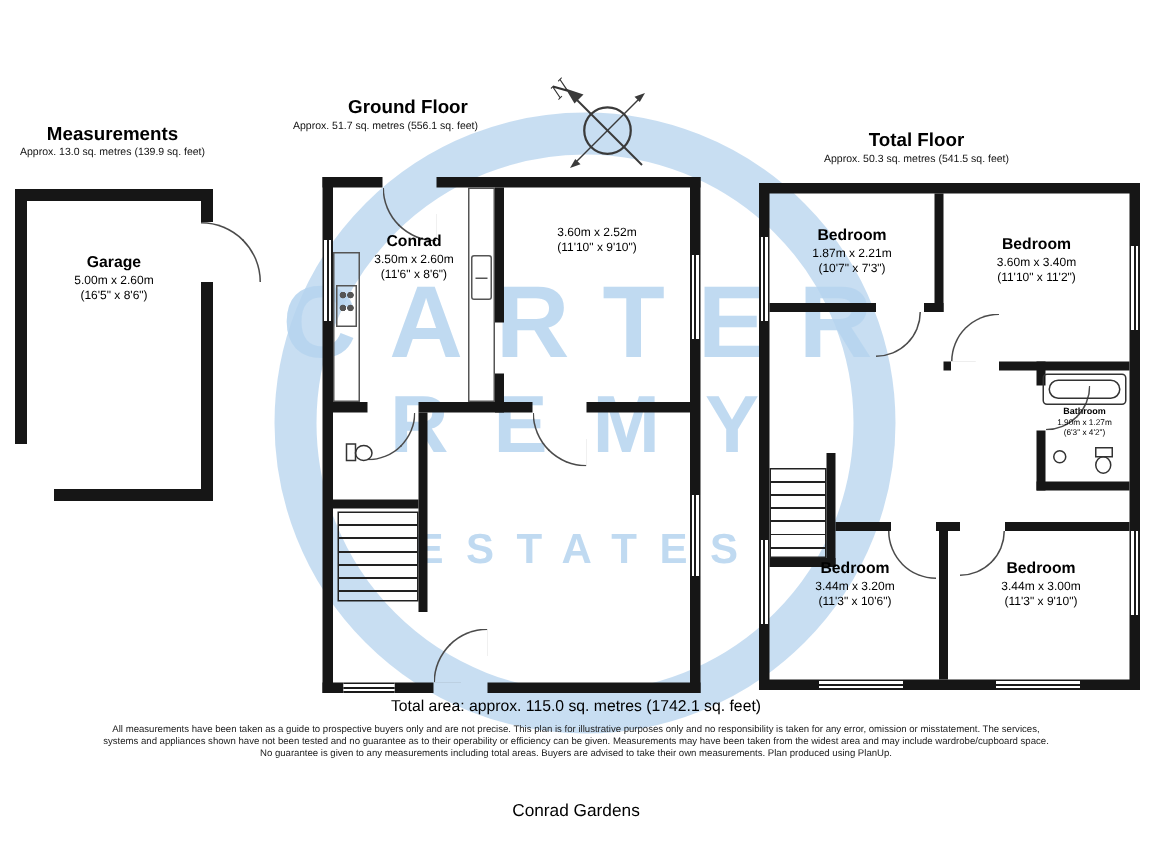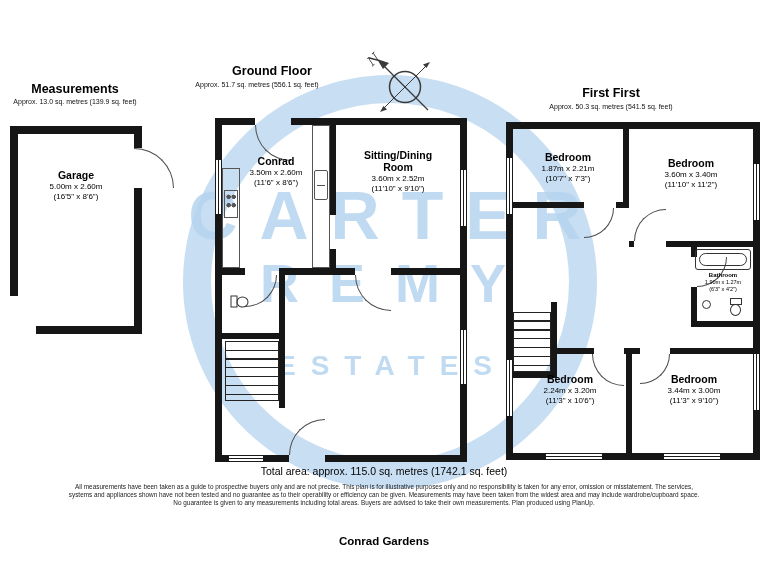--- a/index.html
+++ b/index.html
@@ -53,35 +53,35 @@
   .rl .nm { display:block; font-weight:bold; font-size:10.5px; line-height:1.12; }
   .rl .dm { display:block; font-size:8px; line-height:1.3; }
   .rl.small .nm { font-size:6px; }
   .rl.small .dm { font-size:5.5px; line-height:1.25; }
   .rl.wrap { width:88px; }
   .total { position:absolute; z-index:4; left:384px; top:465px; transform:translateX(-50%);
            font-size:10.5px; white-space:nowrap; }
   .disc  { position:absolute; z-index:4; left:64px; top:483px; width:640px;
            font-size:6.4px; line-height:1.25; text-align:center; color:#222; }
   .addr  { position:absolute; z-index:4; left:384px; top:535px; transform:translateX(-50%);
-           font-weight:bold; font-size:11.5px; white-space:nowrap; }
+           font-weight:normal; font-size:11.5px; white-space:nowrap; }
 </style>
 </head>
 <body>
 
 <div class="wm-ring"></div>
 <div class="wm-text wm-1">CARTER</div>
 <div class="wm-text wm-2">REMY</div>
 <div class="wm-text wm-3">ESTATES</div>
 
 <div class="hd" style="left:75px;top:82px">Measurements</div>
 <div class="sub" style="left:75px;top:98px">Approx. 13.0 sq. metres (139.9 sq. feet)</div>
 <div class="hd" style="left:272px;top:64px">Ground Floor</div>
 <div class="sub" style="left:257px;top:81px">Approx. 51.7 sq. metres (556.1 sq. feet)</div>
-<div class="hd" style="left:611px;top:86px">First First</div>
+<div class="hd" style="left:611px;top:86px">Total Floor</div>
 <div class="sub" style="left:611px;top:103px">Approx. 50.3 sq. metres (541.5 sq. feet)</div>
 
 <svg width="74" height="74" viewBox="0 0 74 74" style="position:absolute;left:366px;top:46px;z-index:4">
   <circle cx="39" cy="41" r="15.5" fill="none" stroke="#3a3a3a" stroke-width="1.5"></circle>
   <line x1="62" y1="64" x2="17" y2="19" stroke="#3a3a3a" stroke-width="1.3"></line>
   <polygon points="11,13 23,17 17,23" fill="#3a3a3a"></polygon>
   <line x1="17" y1="63" x2="61" y2="19" stroke="#3a3a3a" stroke-width="1"></line>
   <polygon points="64,16 57,18.5 60.5,22" fill="#3a3a3a"></polygon>
   <polygon points="14,66 21,63.5 17.5,60" fill="#3a3a3a"></polygon>
   <text x="1" y="17" font-size="13" font-style="italic" font-family="DejaVu Serif, serif" fill="#333" transform="rotate(-45 8 12)">N</text>
@@ -138,21 +138,20 @@
   <div class="hob" style="left:9px;top:72px;width:14px;height:28px"></div>
   <div class="counter" style="left:97px;top:7px;width:18px;height:143px"></div>
   <div class="sink" style="left:99px;top:52px;width:14px;height:30px"></div>
 
   <div class="rl" style="left:61px;top:38px">
     <span class="nm">Conrad</span>
     <span class="dm">3.50m x 2.60m</span>
     <span class="dm">(11'6" x 8'6")</span>
   </div>
   <div class="rl wrap" style="left:183px;top:32px">
-    <span class="nm">Sitting/Dining Room</span>
     <span class="dm">3.60m x 2.52m</span>
     <span class="dm">(11'10" x 9'10")</span>
   </div>
 </div>
 
 <div class="plan" style="left:506px;top:122px;width:254px;height:391px">
 
   <div class="w" style="left:0;top:0;width:254px;height:7px"></div>
   <div class="w" style="left:0;top:0;width:7px;height:36px"></div>
   <div class="w" style="left:0;top:92px;width:7px;height:146px"></div>
@@ -208,21 +207,21 @@
     <span class="dm">3.60m x 3.40m</span>
     <span class="dm">(11'10" x 11'2")</span>
   </div>
   <div class="rl small" style="left:217px;top:150px">
     <span class="nm">Bathroom</span>
     <span class="dm">1.90m x 1.27m</span>
     <span class="dm">(6'3" x 4'2")</span>
   </div>
   <div class="rl" style="left:64px;top:252px">
     <span class="nm">Bedroom</span>
-    <span class="dm">2.24m x 3.20m</span>
+    <span class="dm">3.44m x 3.20m</span>
     <span class="dm">(11'3" x 10'6")</span>
   </div>
   <div class="rl" style="left:188px;top:252px">
     <span class="nm">Bedroom</span>
     <span class="dm">3.44m x 3.00m</span>
     <span class="dm">(11'3" x 9'10")</span>
   </div>
 </div>
 
 <div class="total">Total area: approx. 115.0 sq. metres (1742.1 sq. feet)</div>

